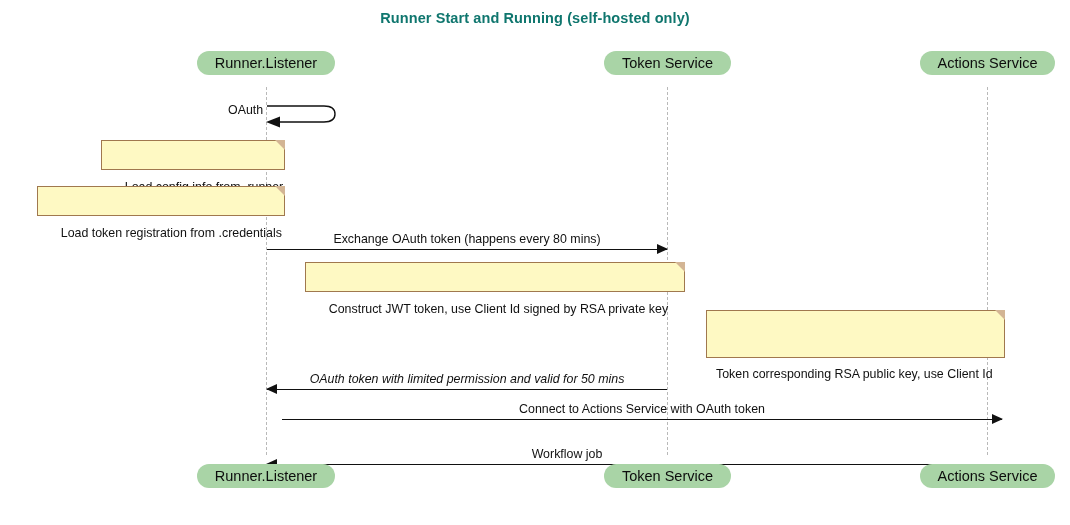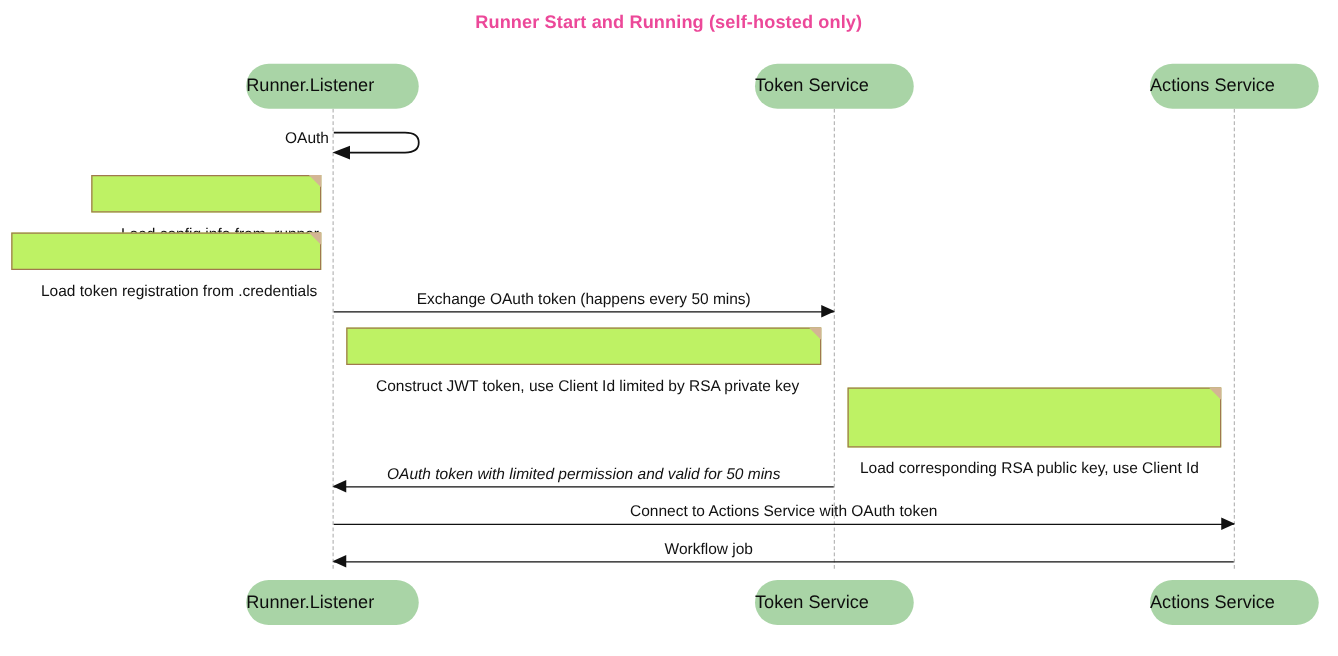--- a/index.html
+++ b/index.html
@@ -26,59 +26,61 @@
   }
 
   .diagram-title {
     position: absolute;
     left: 0;
     top: 10px;
     width: 1070px;
     text-align: center;
     font-size: 14.5px;
     font-weight: bold;
-    color: #ec4899;
+    color: #0f766e;
     letter-spacing: 0.1px;
   }
 
   
   .lifeline {
     position: absolute;
     width: 0;
     border-left: 1px dashed #b9b9b9;
   }
 
   
   .participant {
     position: absolute;
-    height: 36px;
+    height: 24px;
     border-radius: 18px;
     background: #a9d4a6;
     display: flex;
     align-items: center;
+    justify-content: center;
     box-sizing: border-box;
   }
   .participant-label {
     font-size: 14.5px;
     color: #0d0d0d;
     white-space: nowrap;
     line-height: 1;
   }
 
   
   .note {
     position: absolute;
-    background: #bef264;
+    background: #fef9c3;
     border: 1px solid #a0784e;
     box-sizing: border-box;
     padding: 6px 23px 6px 9px;
     font-size: 12.4px;
     line-height: 16px;
     color: #111111;
     white-space: pre;
+    margin-left: 28px;
   }
   .note-fold {
     position: absolute;
     right: -1px;
     top: -1px;
     width: 0;
     height: 0;
     border-left: 10px solid transparent;
     border-top: 10px solid #d3b594;
     border-right: 0 solid transparent;
@@ -180,46 +182,46 @@
   </div>
 
   <div class="note" style="left:9px; top:186px; width:248px; height:30px;">
     <div class="note-fold"></div>
     <span>Load token registration from .credentials</span>
   </div>
 
   <div class="msg" style="left:267px; top:249px; width:400px;">
     <div class="msg-line"></div>
     <div class="arrowhead right"></div>
-    <div class="msg-label">Exchange OAuth token (happens every 50 mins)</div>
+    <div class="msg-label">Exchange OAuth token (happens every 80 mins)</div>
   </div>
 
   <div class="note" style="left:277px; top:262px; width:380px; height:30px;">
     <div class="note-fold"></div>
-    <span>Construct JWT token, use Client Id limited by RSA private key</span>
+    <span>Construct JWT token, use Client Id signed by RSA private key</span>
   </div>
 
   <div class="note" style="left:678px; top:310px; width:299px; height:48px; padding-top:7px;">
     <div class="note-fold"></div>
-    <div>Load corresponding RSA public key, use Client Id</div>
+    <div>Token corresponding RSA public key, use Client Id</div>
   </div>
 
   <div class="msg" style="left:267px; top:389px; width:400px;font-style:italic;">
     <div class="msg-line"></div>
     <div class="arrowhead left"></div>
     <div class="msg-label">OAuth token with limited permission and valid for 50 mins</div>
   </div>
 
-  <div class="msg" style="left:267px; top:419px; width:720px;">
+  <div class="msg" style="left:282px; top:419px; width:720px;">
     <div class="msg-line"></div>
     <div class="arrowhead right"></div>
     <div class="msg-label">Connect to Actions Service with OAuth token</div>
   </div>
 
-  <div class="msg" style="left:267px; top:449px; width:720px;">
+  <div class="msg" style="left:267px; top:464px; width:720px;">
     <div class="msg-line"></div>
     <div class="arrowhead left"></div>
     <div class="msg-label shift-left">Workflow job</div>
   </div>
 
   <div class="participant" style="left:197px; top:464px; width:138px;">
     <span class="participant-label">Runner.Listener</span>
   </div>
   <div class="participant" style="left:604px; top:464px; width:127px;">
     <span class="participant-label">Token Service</span>

